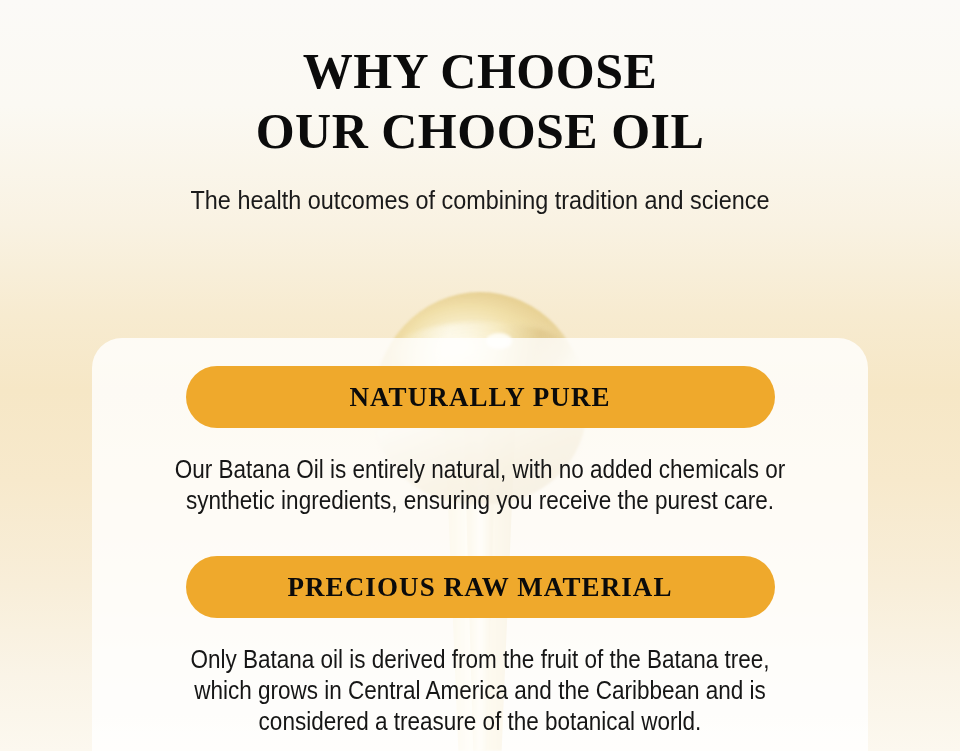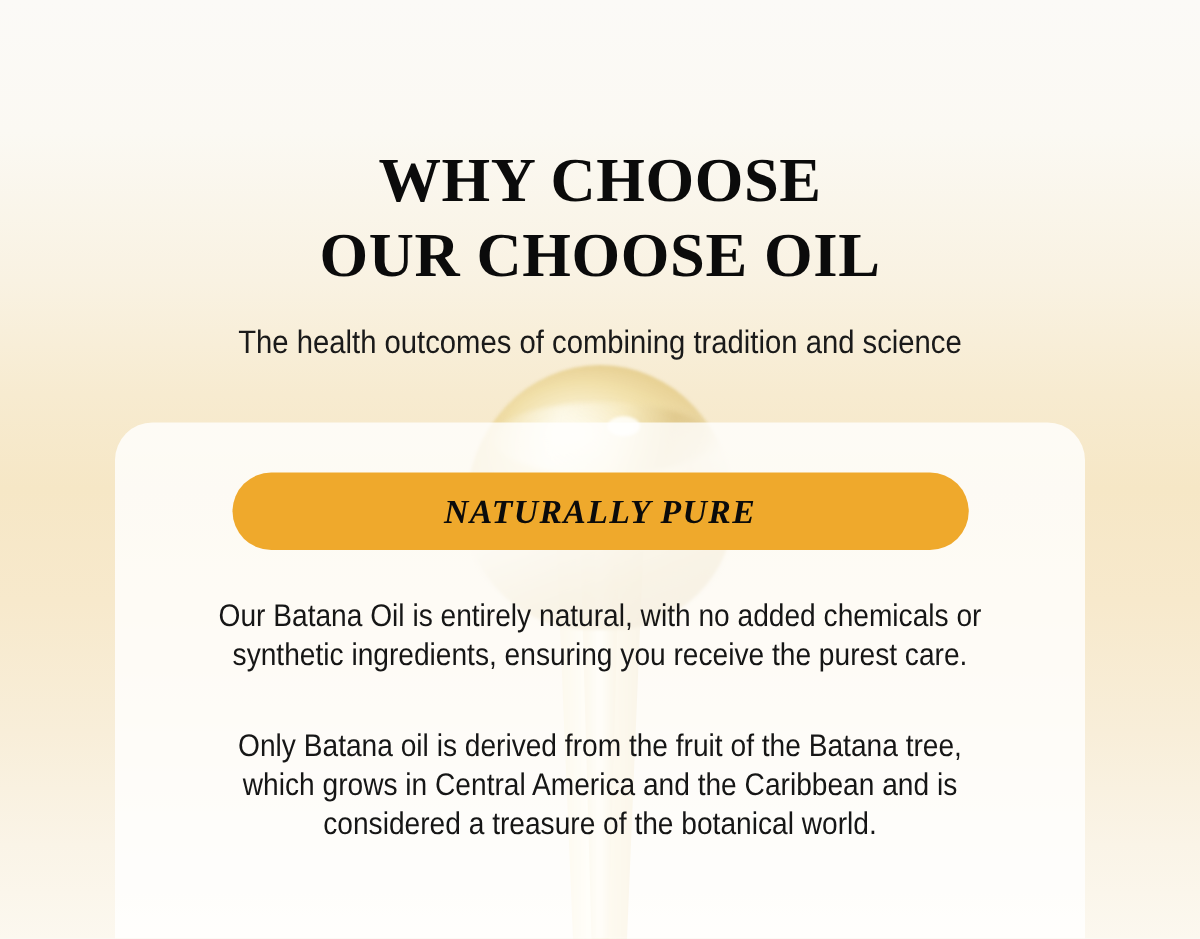--- a/index.html
+++ b/index.html
@@ -160,21 +160,21 @@
     text-align: center;
   }
   .headline {
     font-family: "Liberation Serif", serif;
     font-weight: bold;
     font-size: 50px;
     line-height: 60px;
     letter-spacing: 0.5px;
     color: #0B0B0B;
     margin: 0;
-    padding-top: 114px;
+    padding-top: 41px;
   }
   .headline-line {
     display: block;
   }
   .subtitle {
     font-family: "Liberation Sans", sans-serif;
     font-size: 26px;
     line-height: 32px;
     color: #1A1A1A;
     margin: 0;
@@ -189,27 +189,26 @@
     left: 0;
     width: 960px;
     text-align: center;
   }
   .section-1 { top: 366px; }
   .section-2 { top: 556px; }
 
   .pill {
     width: 589px;
     height: 62px;
-    margin: 12px auto;
+    margin: 0 auto;
     border-radius: 31px;
     background: #EFA92C;
     display: flex;
     align-items: center;
     justify-content: center;
-    font-style: italic;
   }
   .pill-label {
     font-family: "Liberation Serif", serif;
     font-weight: bold;
     font-size: 27px;
     letter-spacing: 1.1px;
     color: #0B0B0B;
     white-space: nowrap;
   }
 
@@ -257,20 +256,23 @@
     <div class="pill">
       <span class="pill-label">NATURALLY PURE</span>
     </div>
     <p class="body-text">
       <span class="body-line">Our Batana Oil is entirely natural, with no added chemicals or</span>
       <span class="body-line">synthetic ingredients, ensuring you receive the purest care.</span>
     </p>
   </div>
 
   <div class="section section-2">
+    <div class="pill">
+      <span class="pill-label">PRECIOUS RAW MATERIAL</span>
+    </div>
     <p class="body-text">
       <span class="body-line">Only Batana oil is derived from the fruit of the Batana tree,</span>
       <span class="body-line">which grows in Central America and the Caribbean and is</span>
       <span class="body-line">considered a treasure of the botanical world.</span>
     </p>
   </div>
 
 </div>
 
 </body></html>

